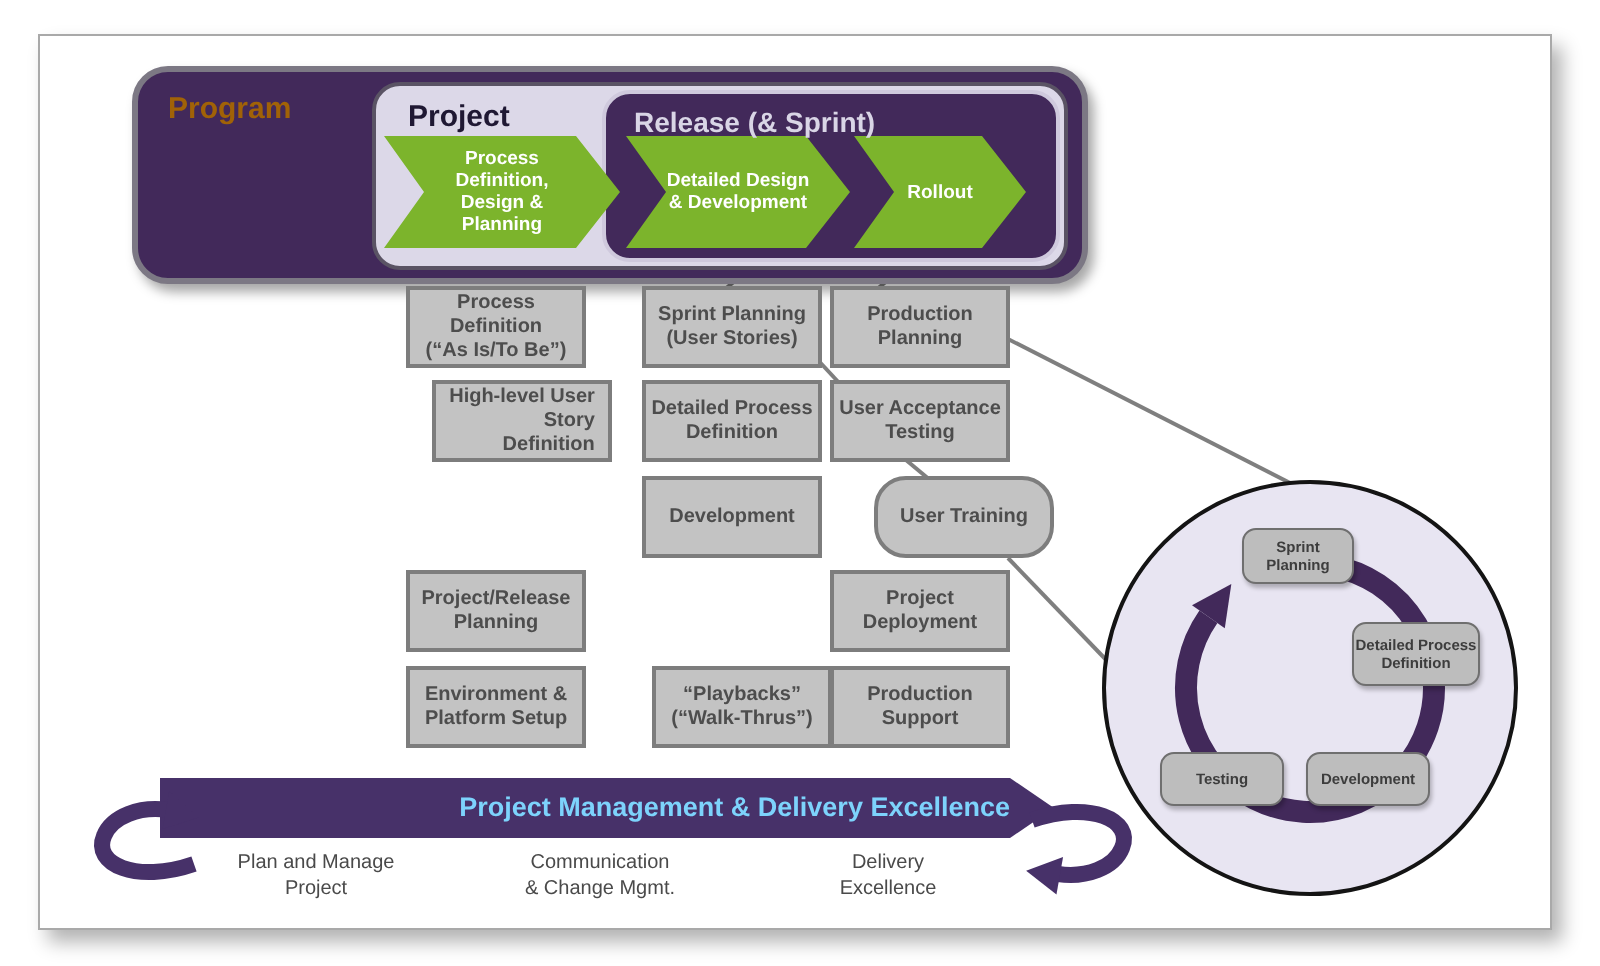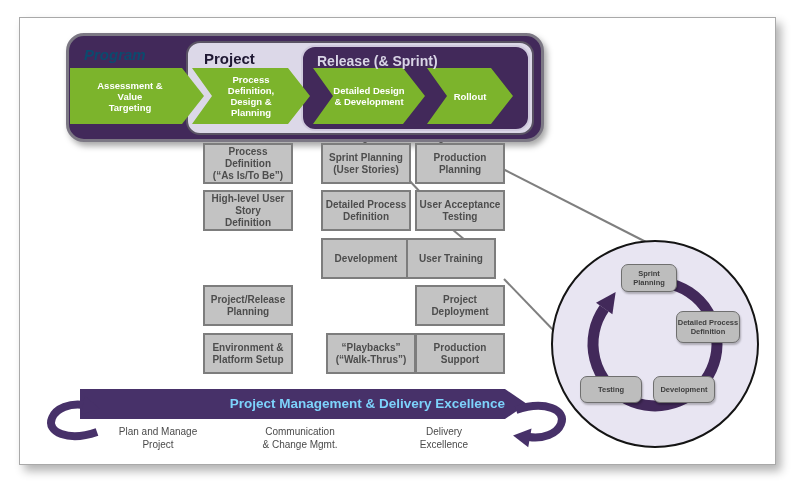--- a/index.html
+++ b/index.html
@@ -56,59 +56,56 @@
     <line x1="438" y1="145" x2="456" y2="130" stroke="#7f7f7f" stroke-width="2"></line>
     <line x1="408" y1="179" x2="421" y2="193" stroke="#7f7f7f" stroke-width="2"></line>
     <line x1="453" y1="230" x2="465" y2="240" stroke="#7f7f7f" stroke-width="2"></line>
     <line x1="504" y1="279" x2="557" y2="334" stroke="#7f7f7f" stroke-width="2"></line>
     <line x1="503" y1="169" x2="648" y2="243" stroke="#7f7f7f" stroke-width="2"></line>
   </svg>
 
   <div class="abs banner"></div>
   <div class="abs proj-panel"></div>
   <div class="abs rel-panel"></div>
-  <div class="abs band-label" style="left:84px;top:46px;color:#0c4a6e;font-style:italic;">Program</div>
+  <div class="abs band-label" style="left:84px;top:46px;color:#a16207;">Program</div>
   <div class="abs band-label" style="left:204px;top:50px;color:#1f1833;">Project</div>
   <div class="abs band-label" style="left:317px;top:53px;color:#d9d5e6;font-size:14px;">Release (&amp; Sprint)</div>
 
-  <div class="abs chev chev-first" style="left:70px;width:120px;">Assessment &amp;
-Value
-Targeting</div>
   <div class="abs chev chev-notch" style="left:192px;width:118px;">Process
 Definition,
 Design &amp;
 Planning</div>
   <div class="abs chev chev-notch" style="left:313px;width:112px;">Detailed Design
 &amp; Development</div>
   <div class="abs chev chev-notch" style="left:427px;width:86px;">Rollout</div>
 
   <div class="abs gbox" style="left:203px;top:143px;">Process
 Definition
 (“As Is/To Be”)</div>
-  <div class="abs gbox" style="left:203px;top:190px;">High-level User
+  <div class="abs gbox" style="left:216px;top:190px;text-align:right;">High-level User
 Story
 Definition</div>
   <div class="abs gbox" style="left:203px;top:285px;">Project/Release
 Planning</div>
   <div class="abs gbox" style="left:203px;top:333px;">Environment &amp;
 Platform Setup</div>
 
   <div class="abs gbox" style="left:321px;top:143px;">Sprint Planning
 (User Stories)</div>
   <div class="abs gbox" style="left:321px;top:190px;">Detailed Process
 Definition</div>
   <div class="abs gbox" style="left:321px;top:238px;">Development</div>
   <div class="abs gbox" style="left:326px;top:333px;">“Playbacks”
 (“Walk-Thrus”)</div>
 
   <div class="abs gbox" style="left:415px;top:143px;">Production
 Planning</div>
   <div class="abs gbox" style="left:415px;top:190px;">User Acceptance
 Testing</div>
-  <div class="abs gbox" style="left:406px;top:238px;">User Training</div>
+  <div class="abs gbox" style="left:437px;top:238px;border-radius:16px;">User Training</div>
   <div class="abs gbox" style="left:415px;top:285px;">Project
 Deployment</div>
   <div class="abs gbox" style="left:415px;top:333px;">Production
 Support</div>
 
   <svg id="cycle" class="abs" viewBox="0 0 212 212">
     <circle cx="106" cy="106" r="103" fill="#e8e5f2" stroke="#141414" stroke-width="2"></circle>
     <path d="M 116.8 44.9 A 62 62 0 1 1 55.2 70.4" fill="none" stroke="#42295a" stroke-width="11"></path>
     <polygon points="0,-10 20,0 0,10" transform="translate(55.2,70.4) rotate(-55)" fill="#42295a"></polygon>
   </svg>

